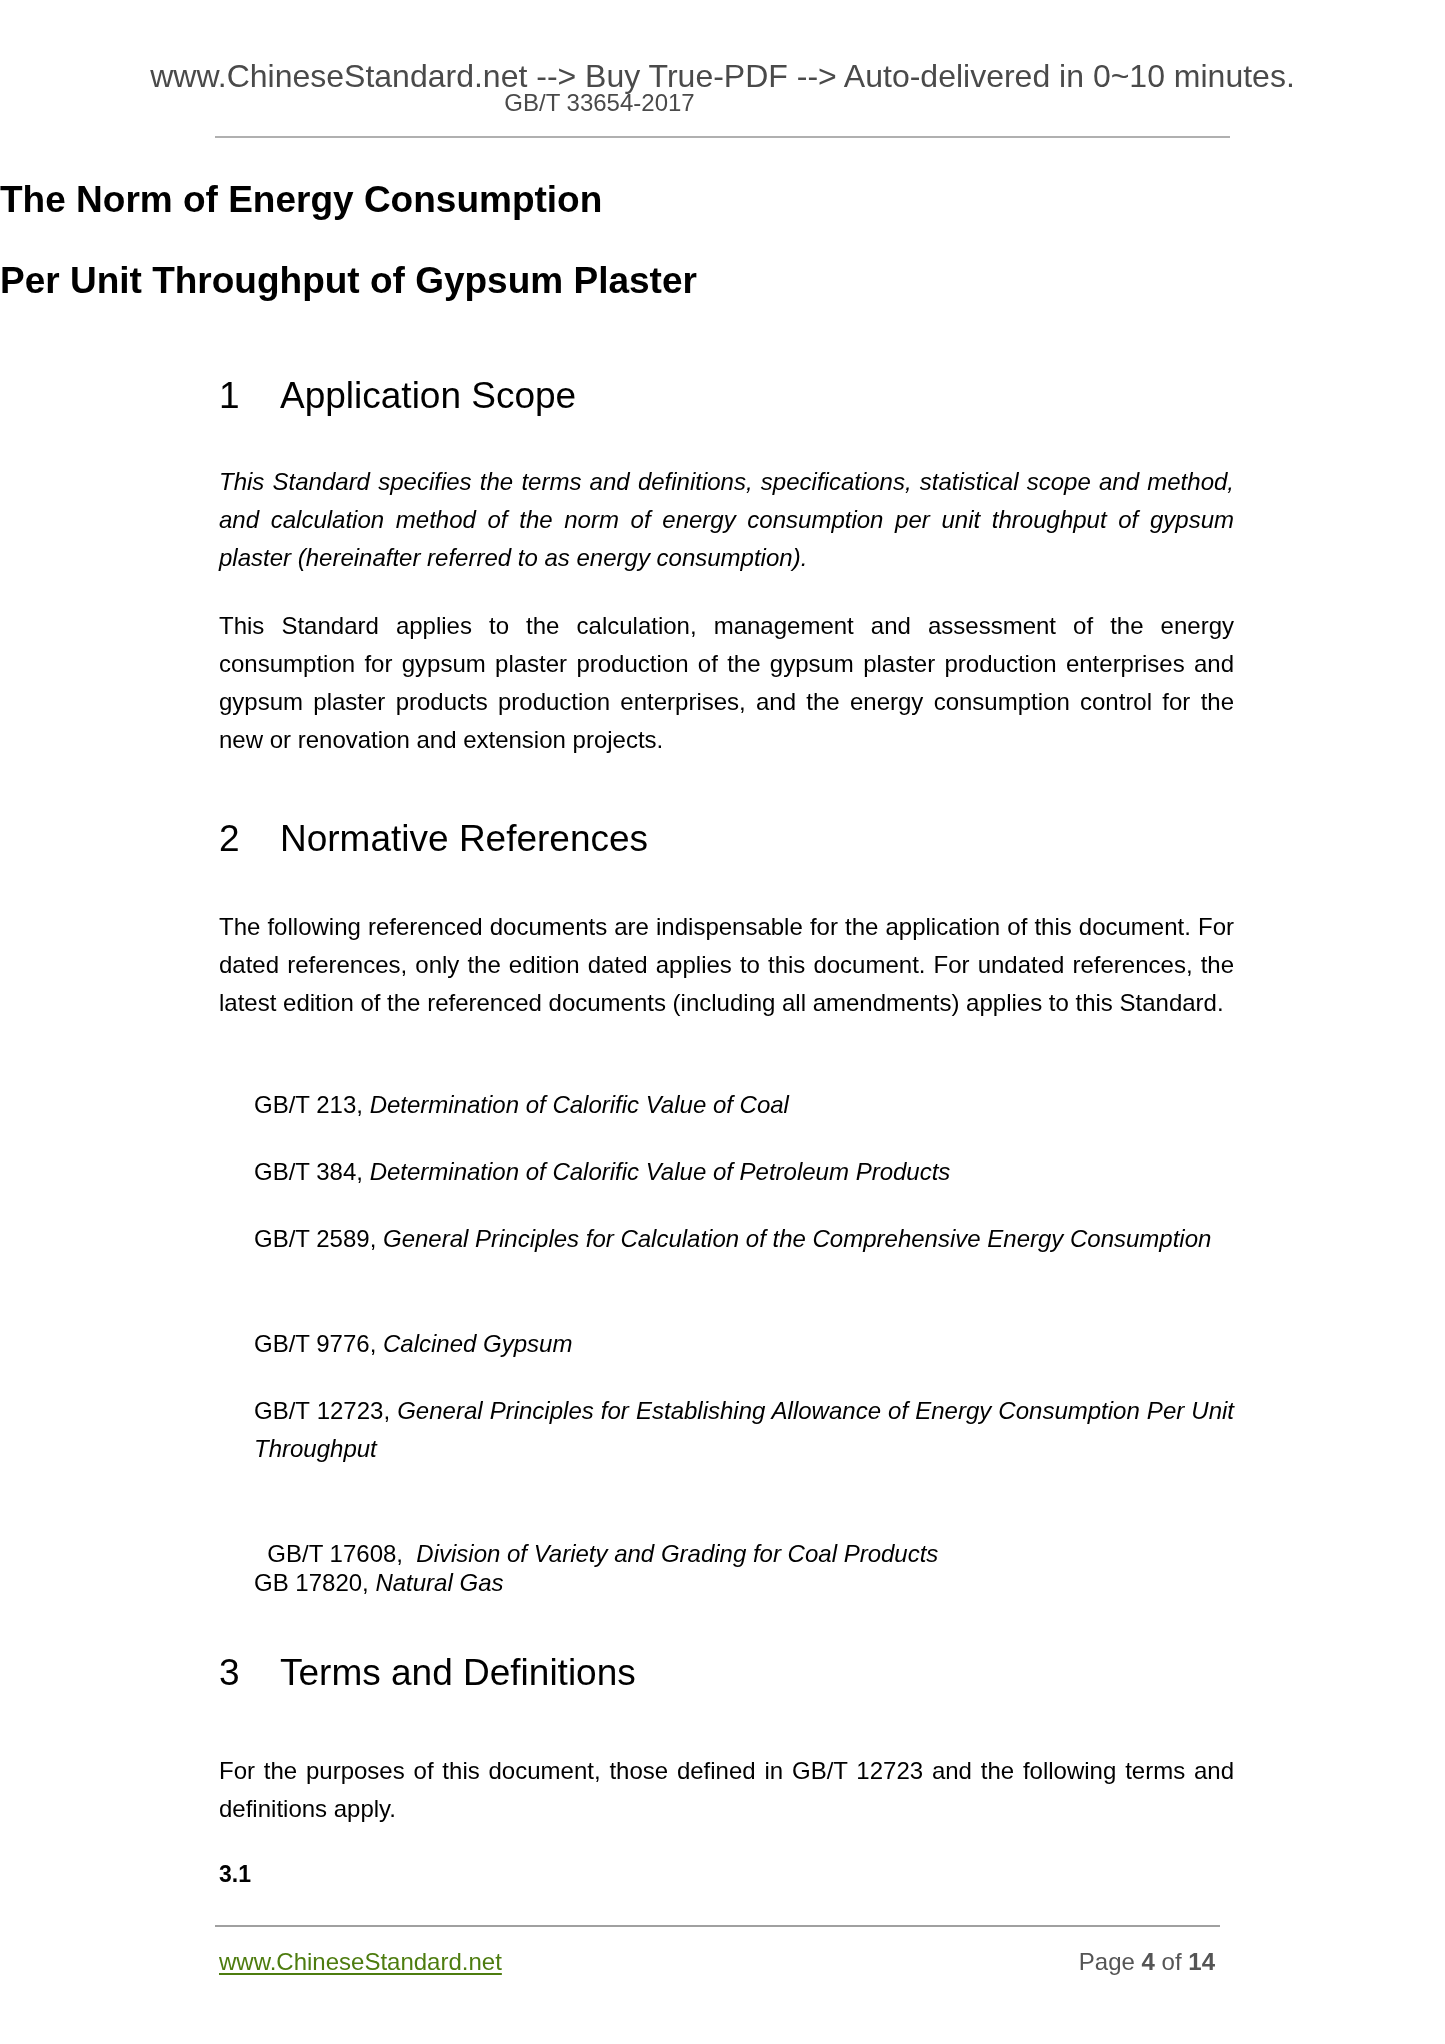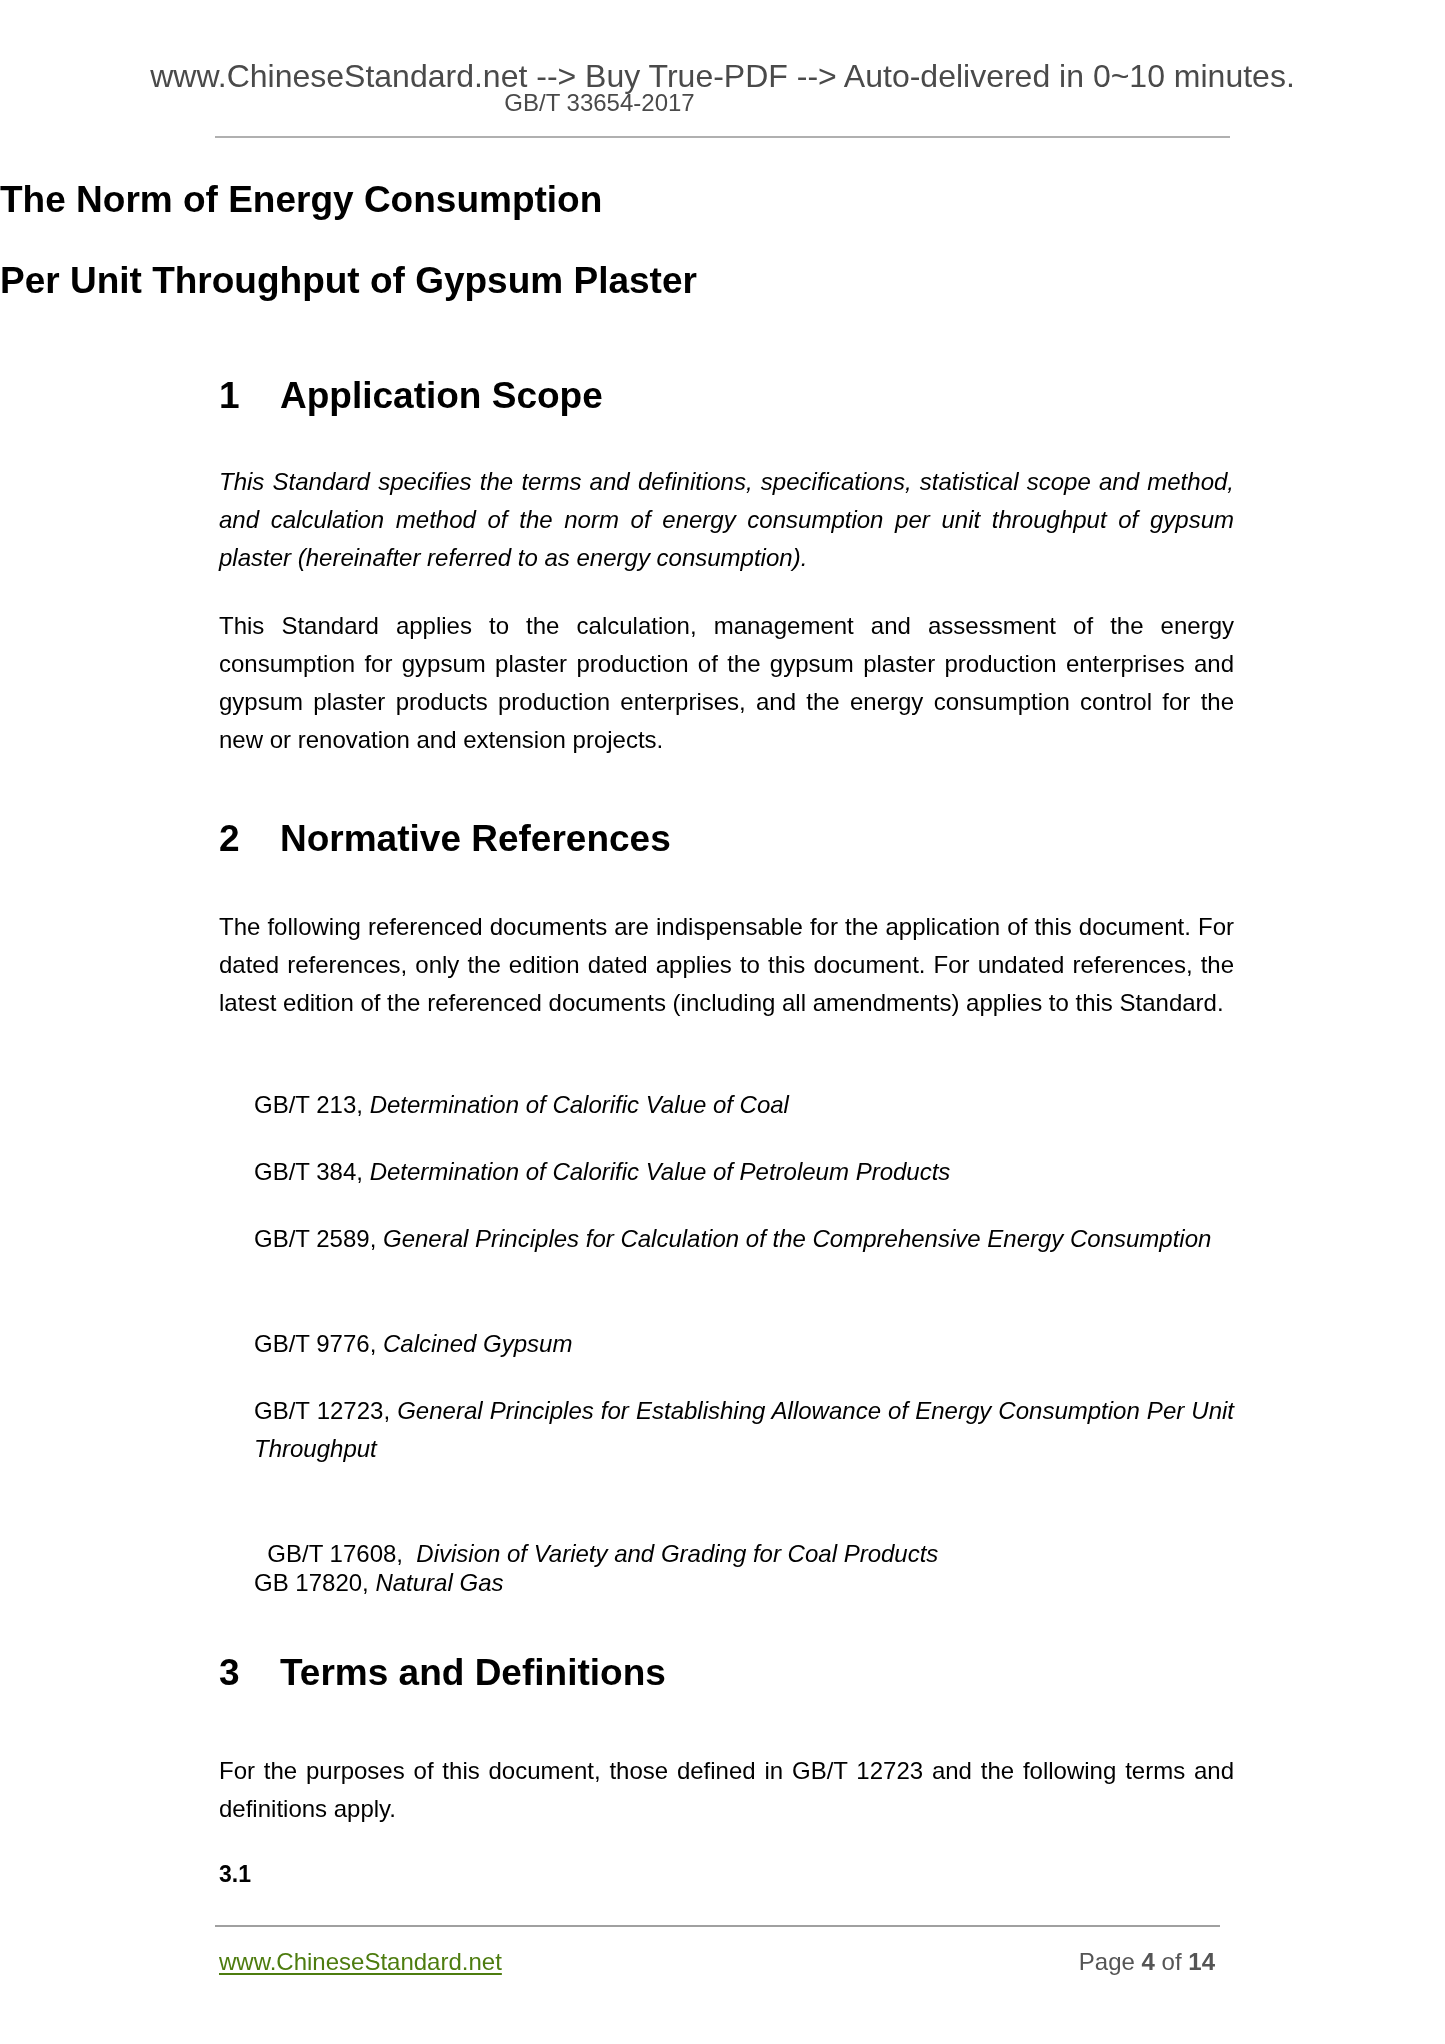--- a/index.html
+++ b/index.html
@@ -51,21 +51,21 @@
       font-size: 37px;
       line-height: 44px;
       white-space: nowrap;
     }
     .title-1 { top: 178px; }
     .title-2 { top: 253px; margin-top: 6px; }
 
     
     .heading {
       left: 219px;
-      font-weight: bold;
+      font-weight: normal;
       font-size: 37px;
       line-height: 44px;
       white-space: nowrap;
     }
     .heading .num { display: inline-block; width: 61px; }
 
     
     .para {
       left: 219px;
       width: 1015px;

